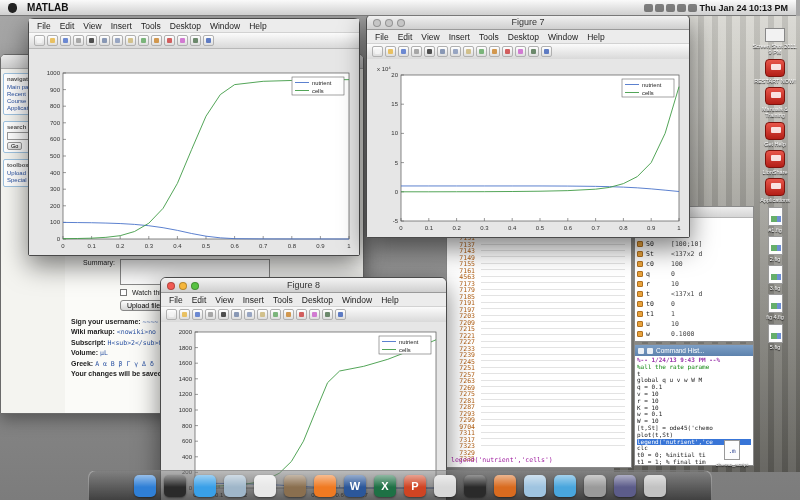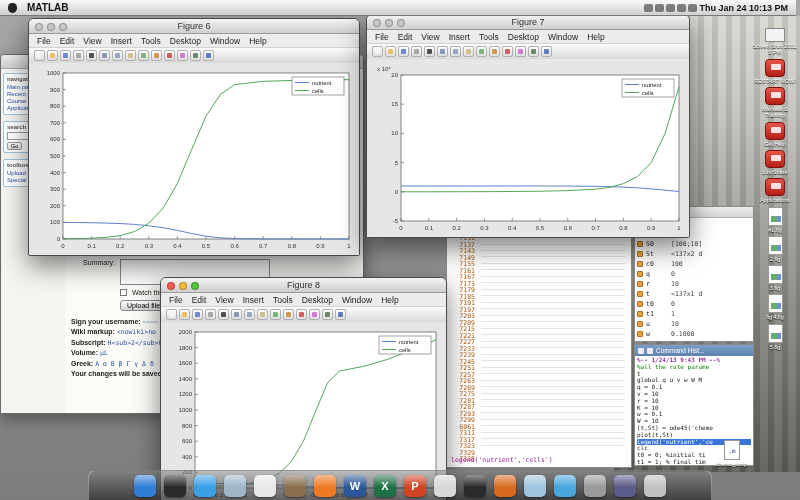--- a/index.html
+++ b/index.html
@@ -176,21 +176,21 @@
   </div>
 
   <div class="panel editor-panel">
     <div class="ed-lines" id="ed-lines">
         <div>7131</div>
         <div>7137</div>
         <div>7143</div>
         <div>7149</div>
         <div>7155</div>
         <div>7161</div>
-        <div>7167</div>
+        <div>4563</div>
         <div>7173</div>
         <div>7179</div>
         <div>7185</div>
         <div>7191</div>
         <div>7197</div>
         <div>7203</div>
         <div>7209</div>
         <div>7215</div>
         <div>7221</div>
         <div>7227</div>
@@ -199,21 +199,21 @@
         <div>7245</div>
         <div>7251</div>
         <div>7257</div>
         <div>7263</div>
         <div>7269</div>
         <div>7275</div>
         <div>7281</div>
         <div>7287</div>
         <div>7293</div>
         <div>7299</div>
-        <div>6061</div>
+        <div>9704</div>
         <div>7311</div>
         <div>7317</div>
         <div>7323</div>
         <div>7329</div>
         <div>7335</div>
       </div>
     <div class="ed-ghost"></div>
     <div class="ed-last">legend('nutrient','cells')</div>
   </div>
 
@@ -305,28 +305,20 @@
         <div class="ch-line ">[t,St] = ode45('chemo</div>
         <div class="ch-line ">plot(t,St)</div>
         <div class="ch-line selected">legend('nutrient','ce</div>
         <div class="ch-line ">clc</div>
         <div class="ch-line ">t0 = 0;  %initial ti</div>
         <div class="ch-line ">t1 = 1;  % final tim</div>
       </div>
   </div>
 
   <div class="figwin fig6 inactive">
-    <div class="tbar">
-      <div class="lights">
-        <span class="light r"></span>
-        <span class="light y"></span>
-        <span class="light g"></span>
-      </div>
-      <div class="wtitle">Figure 6</div>
-    </div>
     <div class="menurow">
         <span>File</span>
         <span>Edit</span>
         <span>View</span>
         <span>Insert</span>
         <span>Tools</span>
         <span>Desktop</span>
         <span>Window</span>
         <span>Help</span>
       </div>

